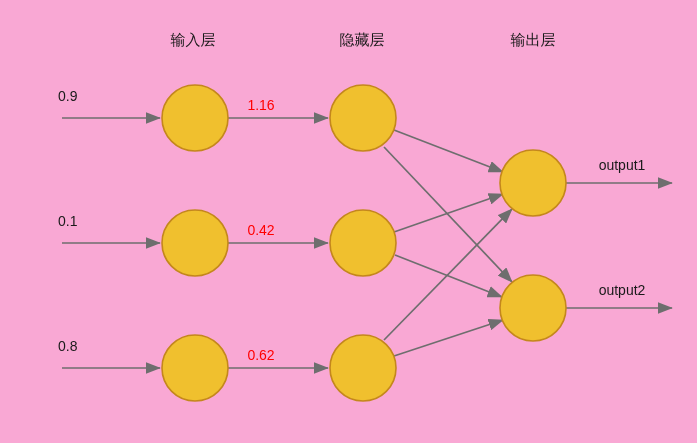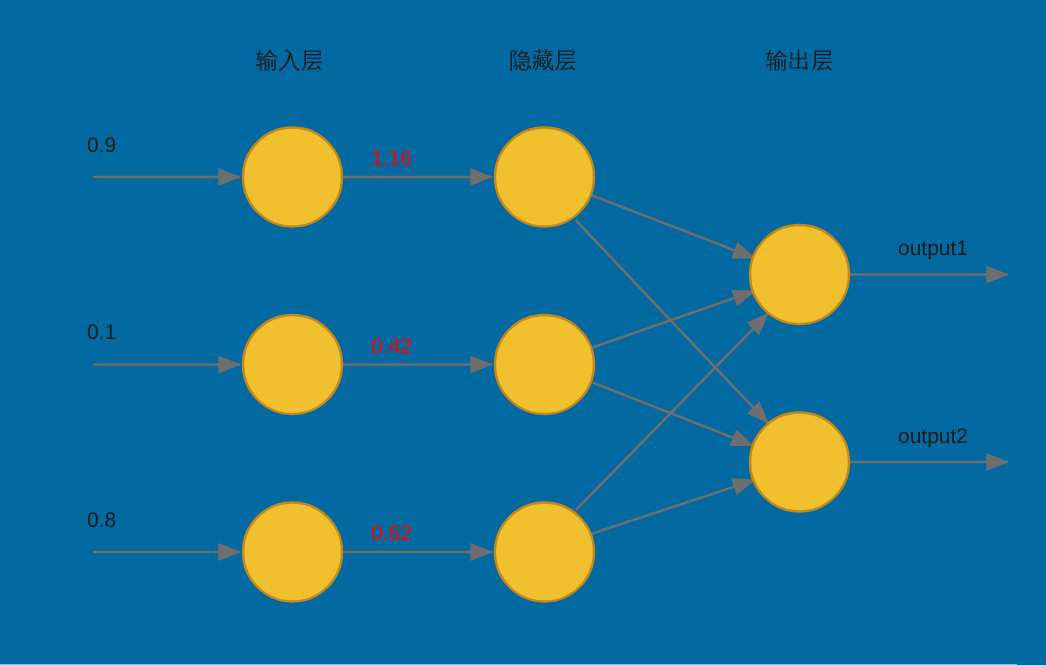--- a/index.html
+++ b/index.html
@@ -8,21 +8,21 @@
     padding: 0;
     background: #ffffff;
   }
   body {
     font-family: "Liberation Sans", "DejaVu Sans", sans-serif;
   }
   #canvas {
     position: relative;
     width: 697px;
     height: 443px;
-    background: #0369a1;
+    background: #f9a8d4;
     overflow: hidden;
   }
   #diagram-svg {
     position: absolute;
     left: 0;
     top: 0;
     width: 697px;
     height: 443px;
   }
   .layer-label {

